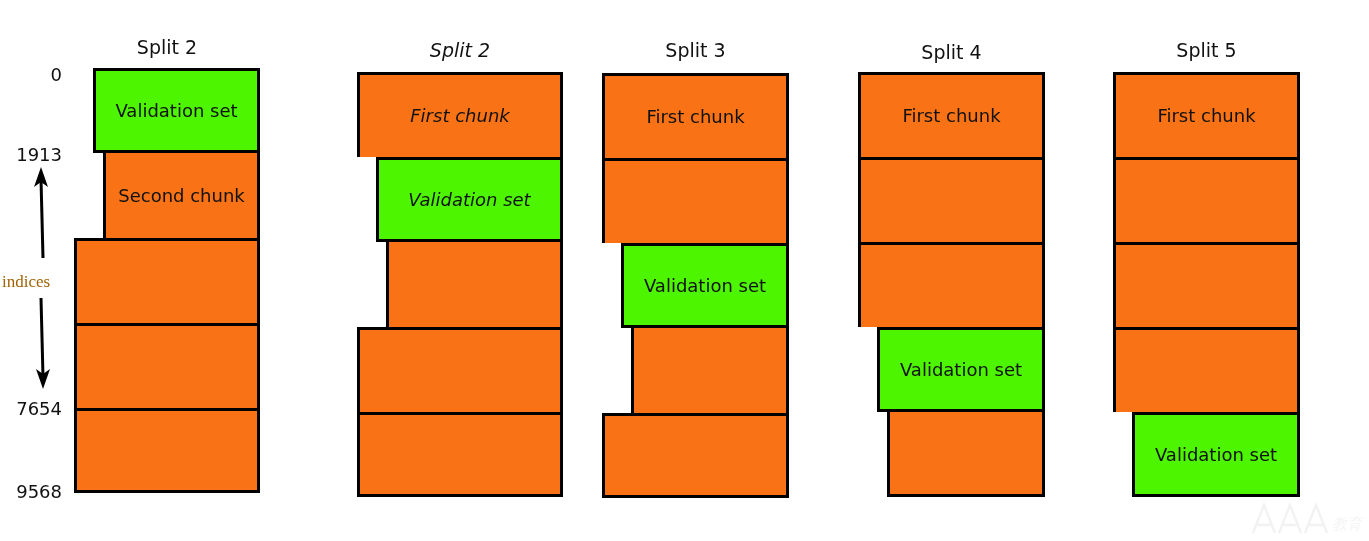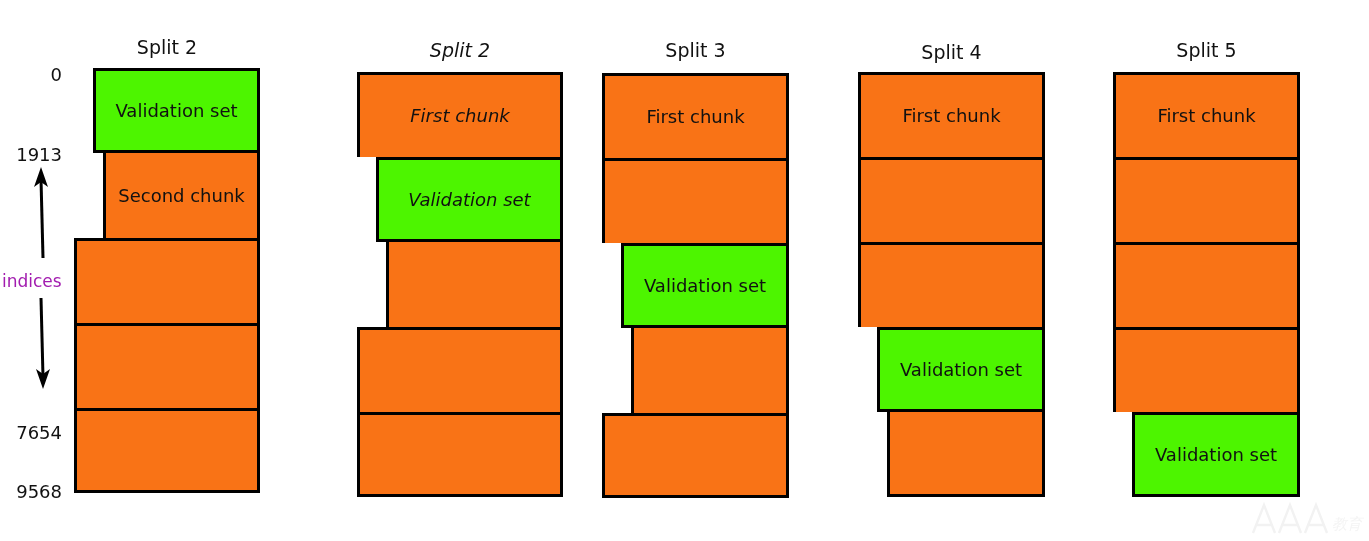--- a/index.html
+++ b/index.html
@@ -90,22 +90,23 @@
     line-height: 18px;
     color: #111111;
     white-space: nowrap;
   }
   #indices-label {
     position: absolute;
     left: 2px;
     top: 273px;
     font-size: 17px;
     line-height: 17px;
-    color: #a21caf;
-    white-space: nowrap;
+    color: #a16207;
+    white-space: nowrap;
+    font-family: Liberation Serif, serif;
   }
   .axis-arrow {
     position: absolute;
   }
 
   
   #watermark {
     position: absolute;
     right: 4px;
     bottom: 2px;
@@ -129,21 +130,21 @@
 
     <div id="indices-label">indices</div>
 
     <svg class="axis-arrow" style="left:30px; top:296px; width:24px; height:95px;" viewBox="0 0 24 95" xmlns="http://www.w3.org/2000/svg">
       <line x1="11" y1="2" x2="13" y2="81" stroke="#000000" stroke-width="3"></line>
       <polygon points="13,93 6,73 13,78 20,73" fill="#000000"></polygon>
     </svg>
 
   <div class="index-tick" style="top: 66px;">0</div>
       <div class="index-tick" style="top: 146px; margin-left: 16px;">1913</div>
-      <div class="index-tick" style="top: 400px; margin-top: 24px;">7654</div>
+      <div class="index-tick" style="top: 400px;">7654</div>
       <div class="index-tick" style="top: 483px;">9568</div>
     </div>
 
   <div id="columns-root">
       <div class="split-col" style="left: 74px; width: 186px; top: 0px; height: 541px;">
         <div class="split-title" style="top: 38px;">Split 2</div>
         <div class="chunk-stack" style="top: 68px;">
           <div class="chunk validation" style="height: 85px; background: rgb(77, 245, 0);">
             <span class="chunk-label">Validation set</span>
           </div>

